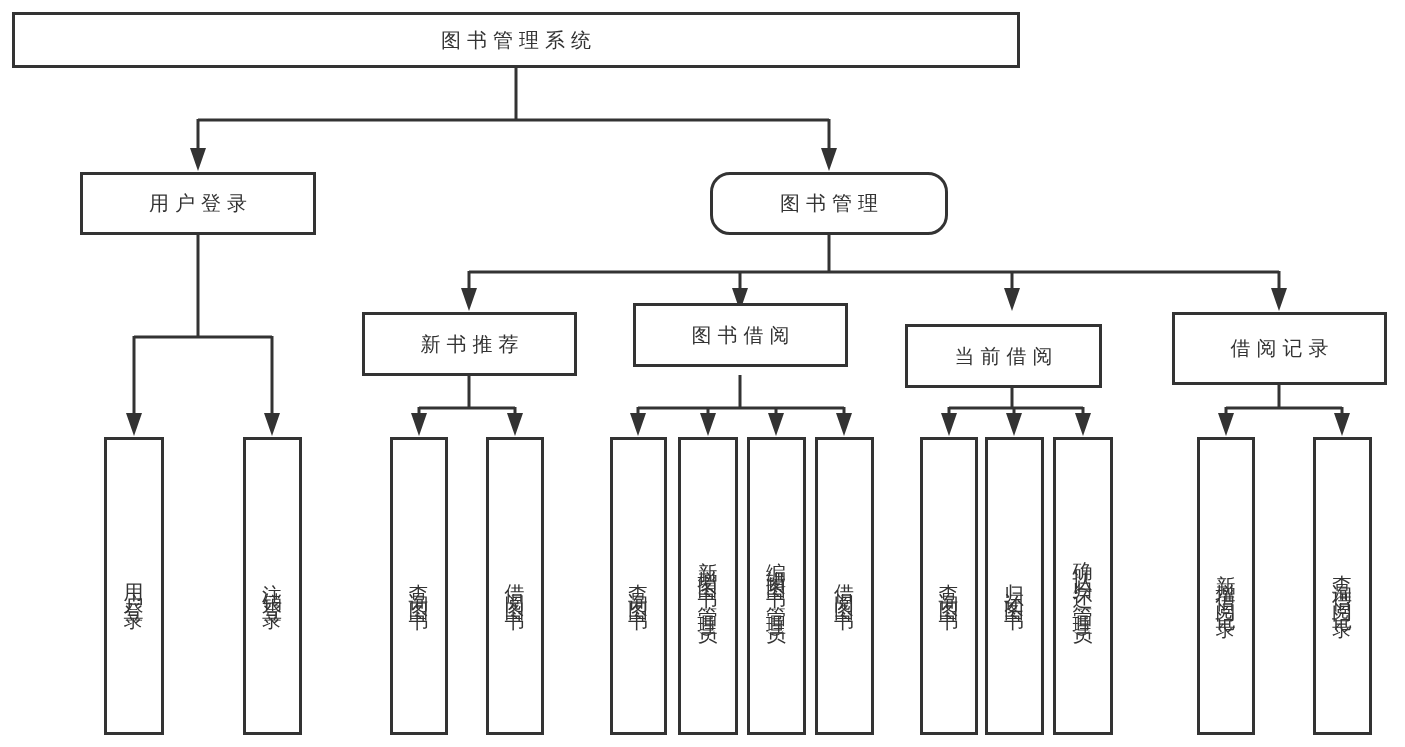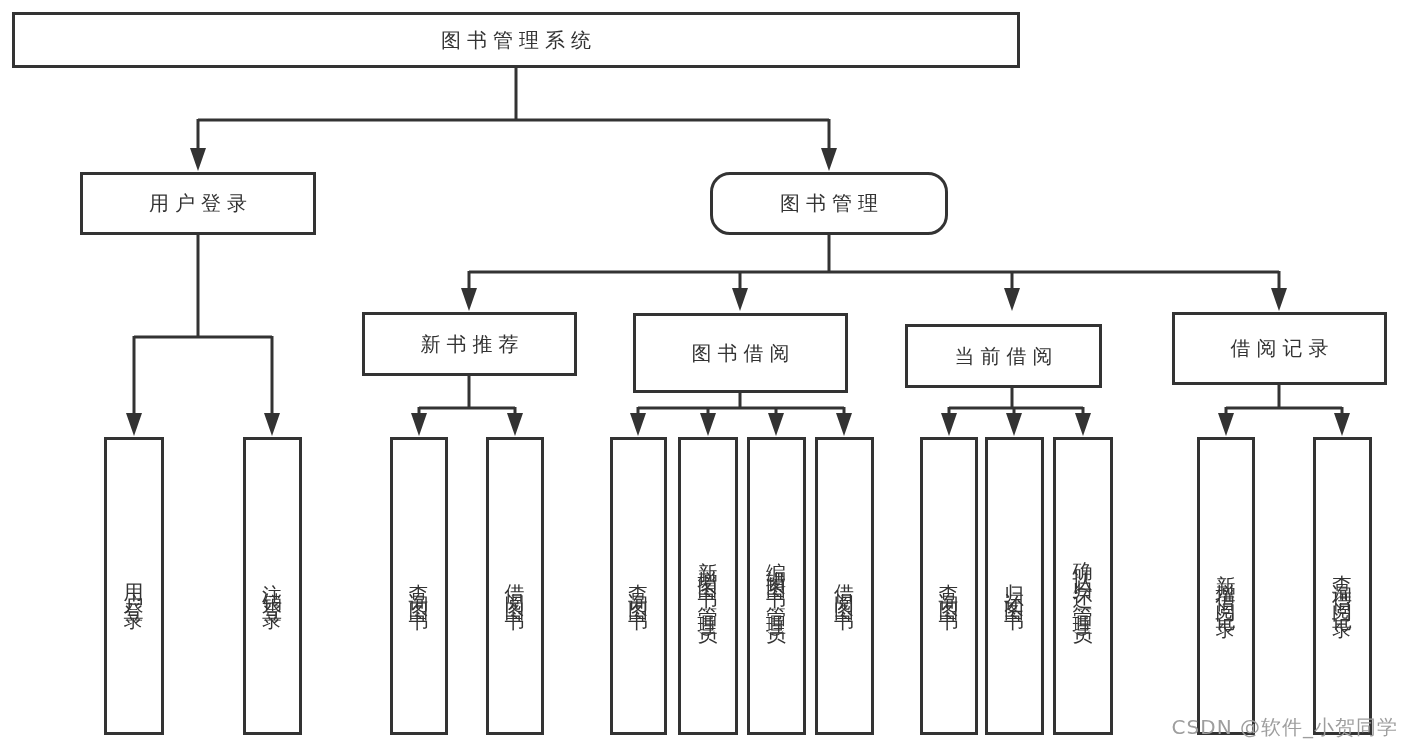--- a/index.html
+++ b/index.html
@@ -147,21 +147,21 @@
   <div class="box" style="left:80px; top:172px; width:236px; height:63px;">
     <span>用户登录</span>
   </div>
   <div class="box" style="left:710px; top:172px; width:238px; height:63px;border-radius:20px;">
     <span>图书管理</span>
   </div>
 
   <div class="box" style="left:362px; top:312px; width:215px; height:64px;">
     <span>新书推荐</span>
   </div>
-  <div class="box" style="left:633px; top:313px; width:215px; height:80px;">
+  <div class="box" style="left:633px; top:303px; width:215px; height:64px;">
     <span>图书借阅</span>
   </div>
   <div class="box" style="left:905px; top:324px; width:197px; height:64px;">
     <span>当前借阅</span>
   </div>
   <div class="box" style="left:1172px; top:312px; width:215px; height:73px;">
     <span>借阅记录</span>
   </div>
 
   <div class="box leaf" style="left:104px; top:437px; width:60px; height:298px;">
@@ -201,15 +201,14 @@
     <span class="v-label">确认归还（管理员）</span>
   </div>
 
   <div class="box leaf" style="left:1197px; top:437px; width:58px; height:298px;">
     <span class="v-label">新增借阅记录</span>
   </div>
   <div class="box leaf" style="left:1313px; top:437px; width:59px; height:298px;">
     <span class="v-label">查询借阅记录</span>
   </div>
 
-  <div class="watermark">CSDN @软件_小贺同学</div>
 
 </div>
 
 </body></html>

